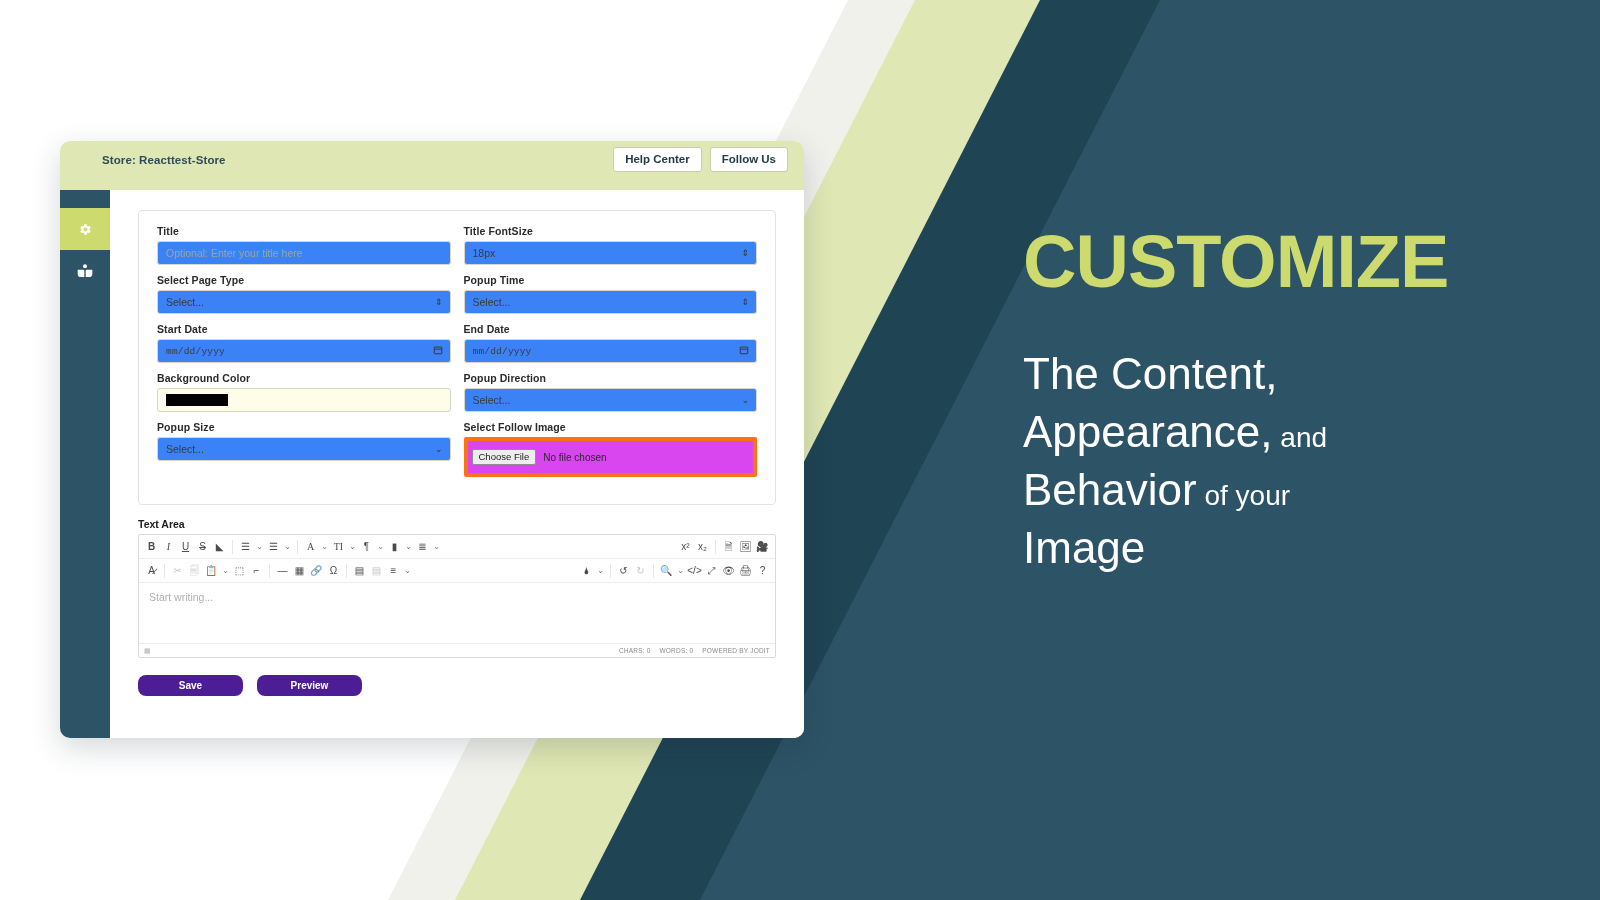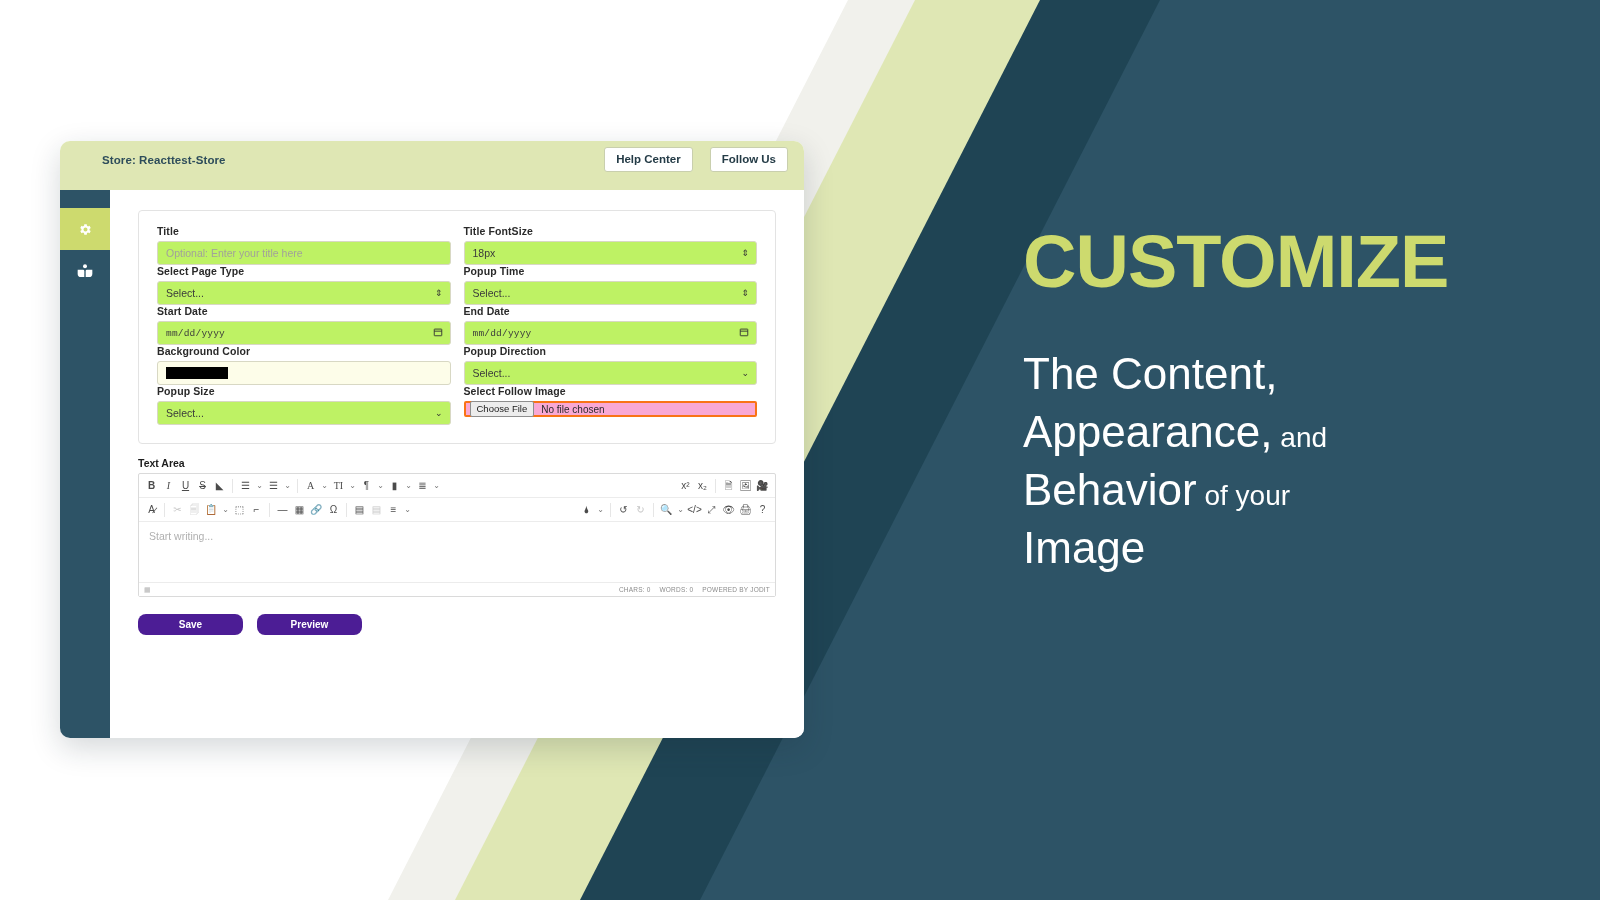--- a/index.html
+++ b/index.html
@@ -30,21 +30,21 @@
     display: flex;
     align-items: center;
     padding: 0 16px 12px 42px;
   }
   .store-label {
     font-size: 11.5px;
     font-weight: bold;
     color: #2e4d5b;
     letter-spacing: .1px;
   }
-  .topbar-actions { margin-left: auto; display: flex; gap: 17px; }
+  .topbar-actions { margin-left: auto; display: flex; gap: 8px; }
   .topbar-btn {
     background: #ffffff;
     border: 1px solid #c9cfae;
     border-radius: 3px;
     font-size: 11.5px;
     font-weight: bold;
     color: #243b46;
     padding: 5px 11px;
     font-family: "Liberation Sans", sans-serif;
     cursor: pointer;
@@ -102,33 +102,33 @@
     border-radius: 4px;
     padding: 14px 18px 18px 18px;
     background: #fff;
   }
   .form-grid {
     display: grid;
     grid-template-columns: 1fr 1fr;
     column-gap: 13px;
     row-gap: 0;
   }
-  .field { }
+  .field { margin-bottom: 9px; }
   .field-label {
     display: block;
     font-size: 10.5px;
     font-weight: bold;
     color: #2a2a2a;
     margin-bottom: 4px;
     letter-spacing: .1px;
   }
   .ctl {
     width: 100%;
     height: 24px;
-    background: #bef264;
+    background: #3b82f6;
     border: 1px solid #d8d8c4;
     border-radius: 3px;
     font-size: 10.5px;
     color: #3b3b3b;
     padding: 0 8px;
     font-family: "Liberation Sans", sans-serif;
     outline: none;
   }
   .ctl::placeholder { color: #a2a29a; }
   .sel-wrap { position: relative; }
@@ -152,23 +152,23 @@
     display: flex; align-items: center;
     padding: 0 8px;
     cursor: pointer;
   }
   .color-swatch {
     width: 62px; height: 12px;
     background: #000000;
     border: none;
   }
   .file-ctl {
-    height: 16px;
-    background: #f9a8d4;
-    border: 2px solid #f97316;
+    height: 40px;
+    background: #d946ef;
+    border: 4px solid #f97316;
     border-radius: 2px;
     display: flex; align-items: center;
     padding: 0 4px;
     cursor: pointer;
   }
   .file-btn {
     background: #ededed;
     border: 1px solid #8e8e8e;
     border-radius: 2px;
     font-size: 9.5px;

